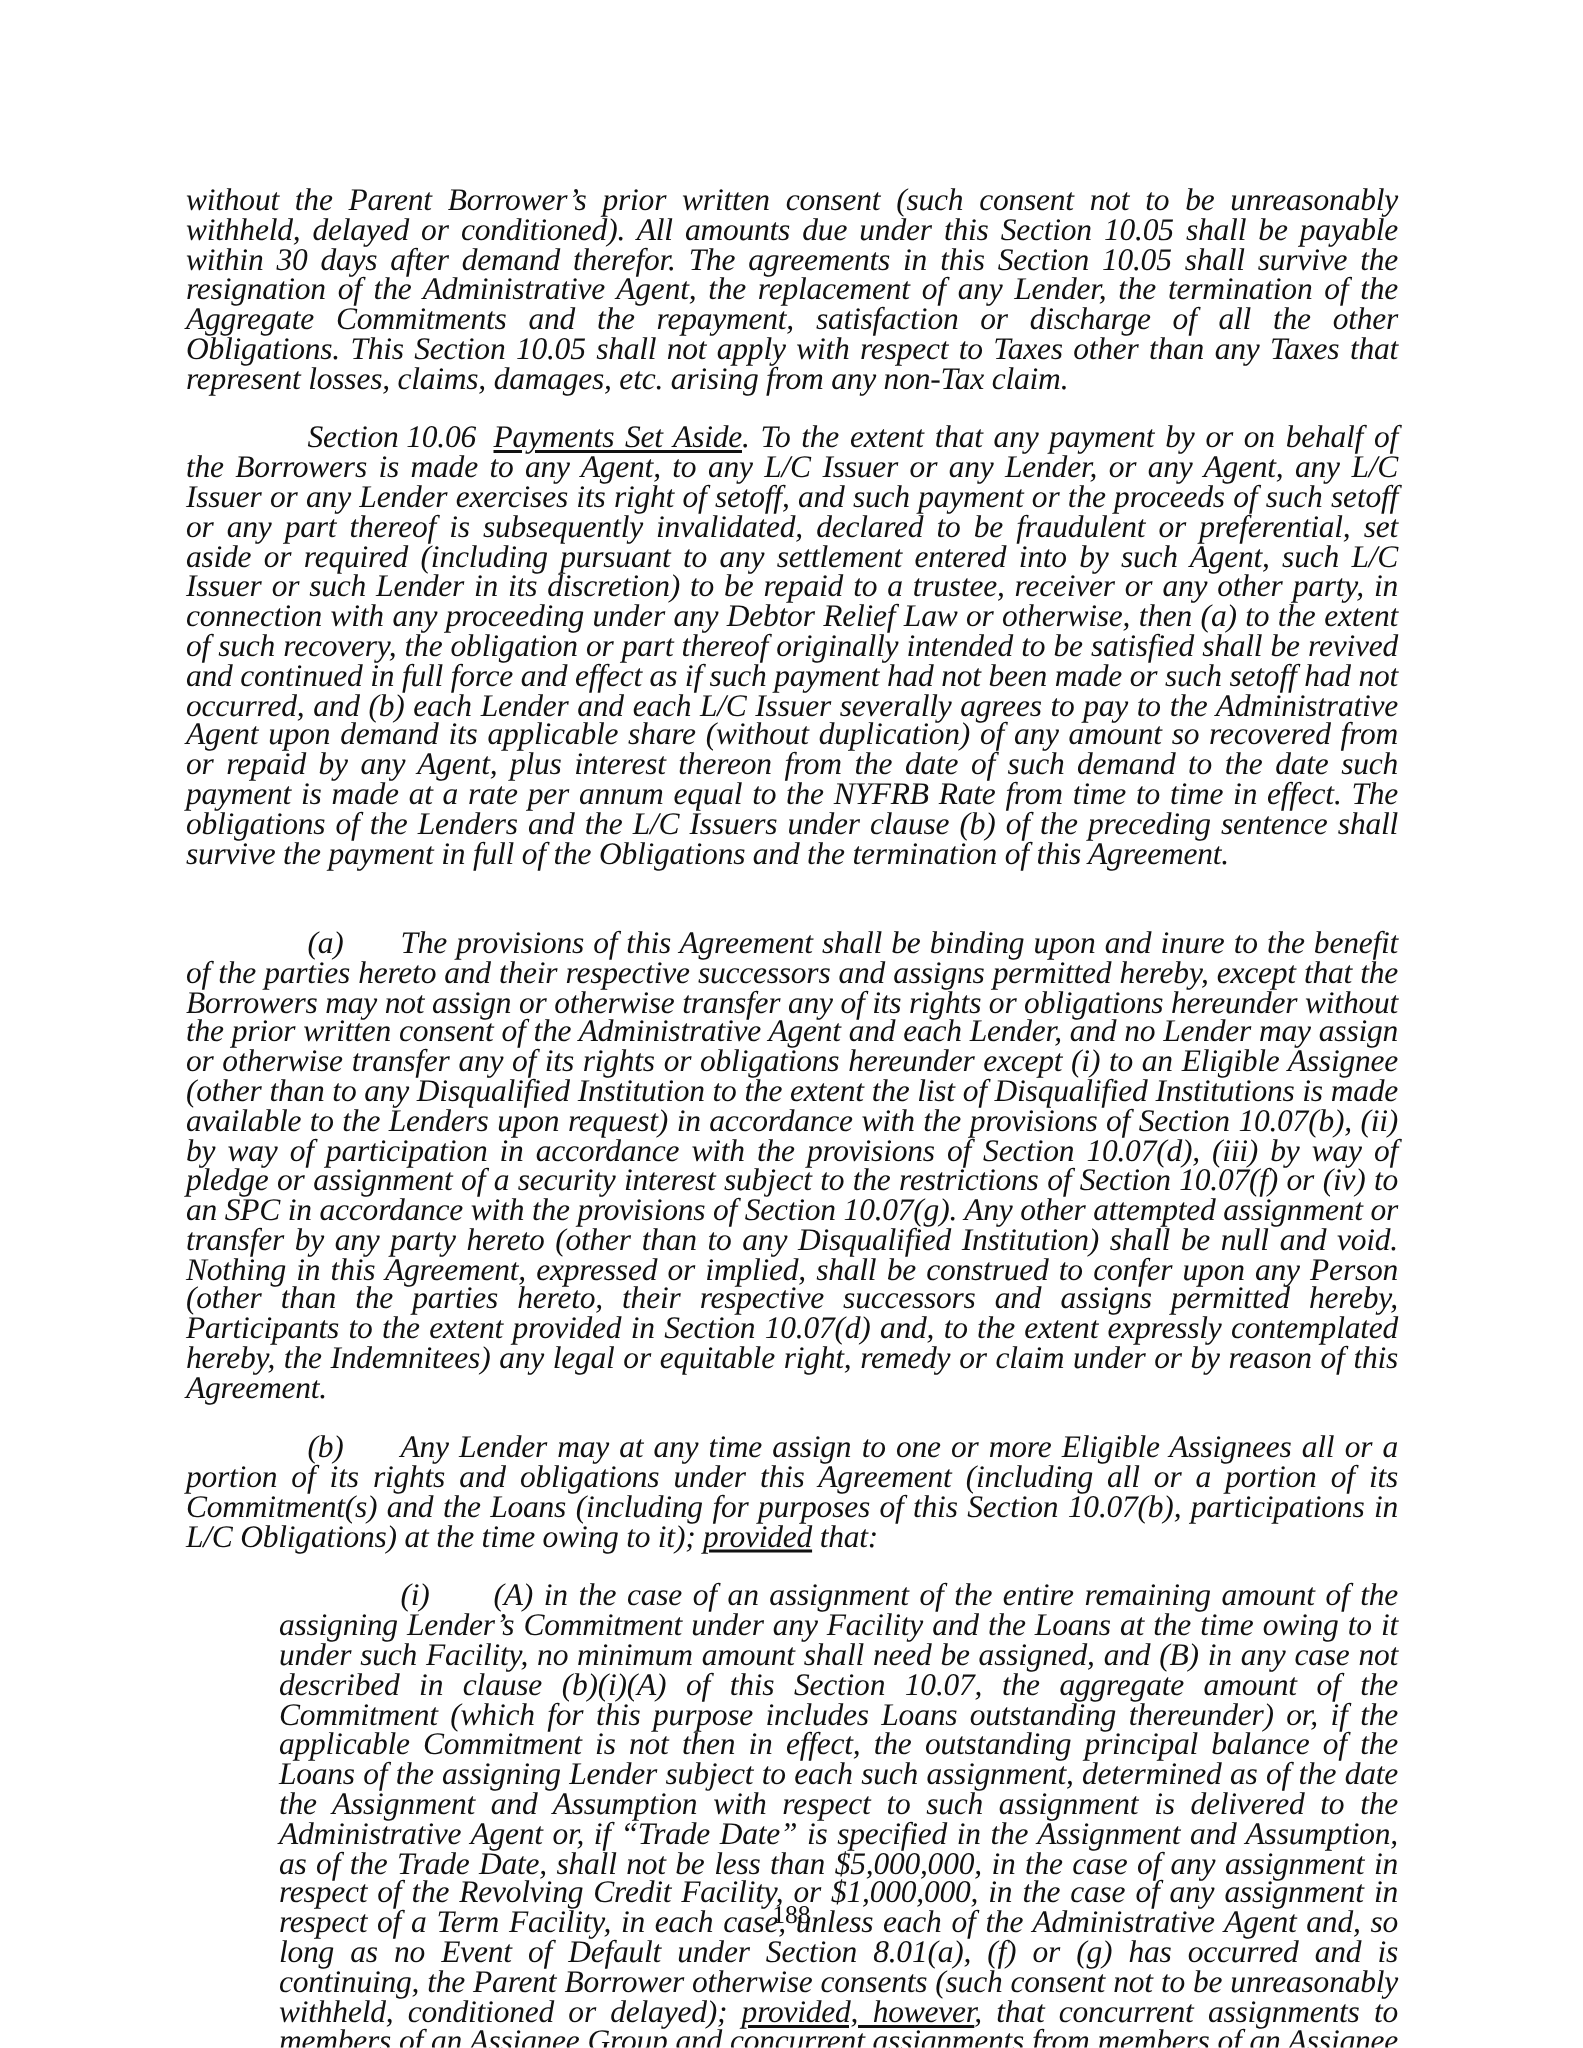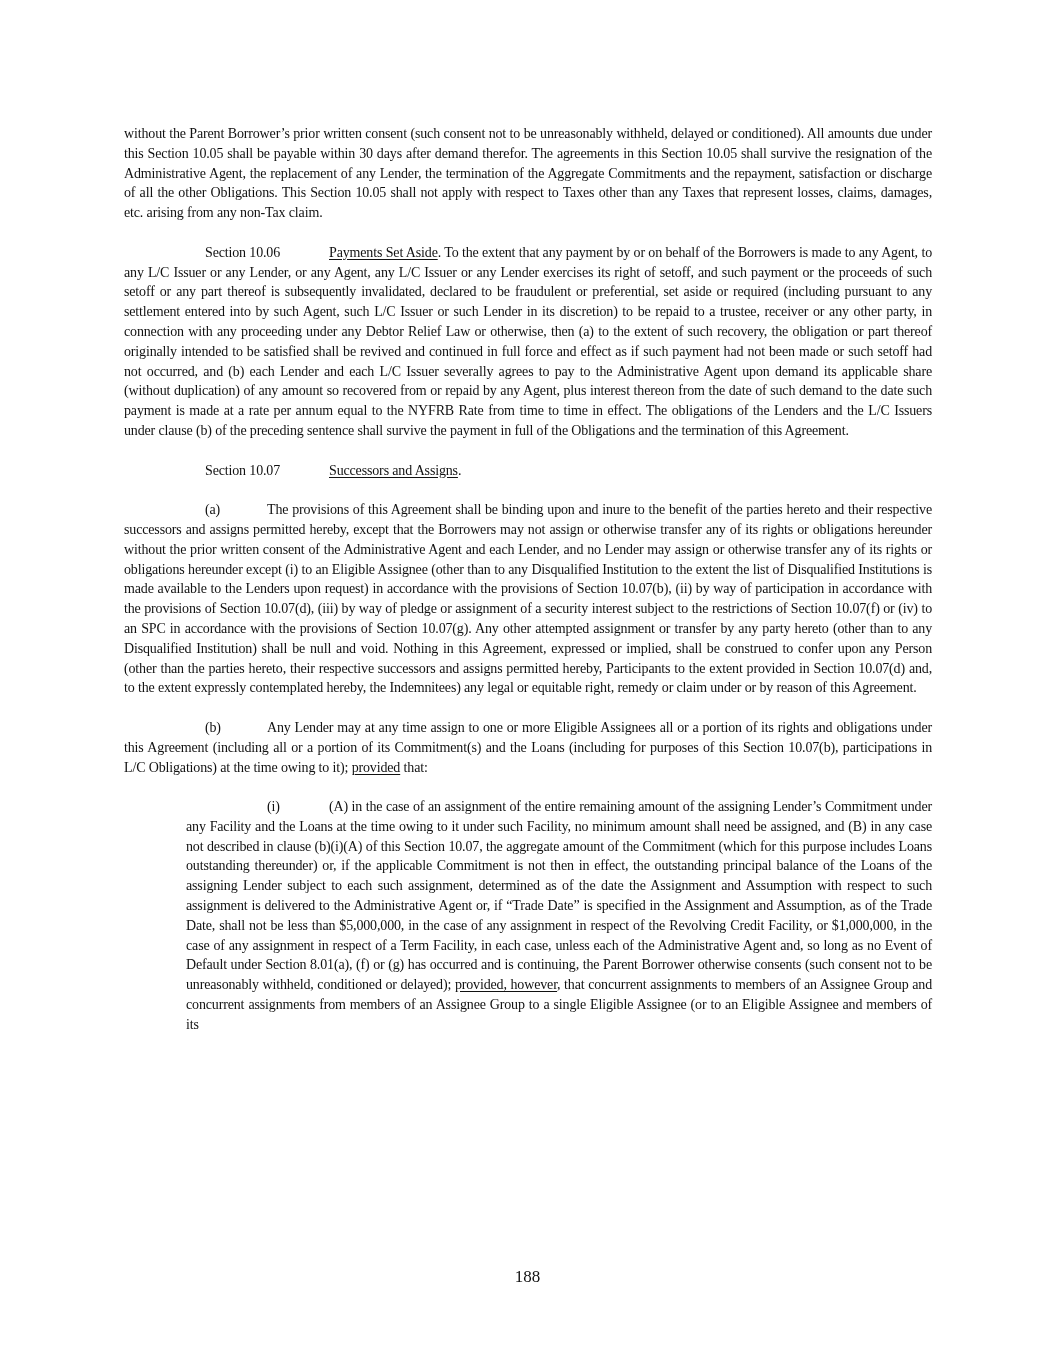--- a/index.html
+++ b/index.html
@@ -16,24 +16,25 @@
       color: #111111;
     }
     .page {
       position: absolute;
       left: 124px;
       top: 124px;
       width: 808px;
     }
     p {
       margin: 0;
-      font-size: 14px;
+      font-size: 21px;
       line-height: 19.8px;
       text-align: justify;
       letter-spacing: -0.15px;
+      font-style: italic;
     }
     .gap { height: 19.8px; }
     .indent { text-indent: 62px; }
     .tab { display: inline-block; margin-left: 19px; }
     .u { text-decoration: underline; text-underline-offset: 2px; }
     .sub {
       margin-left: 62px;
       width: 746px;
     }
     .page-number {
@@ -52,21 +53,20 @@
 <div class="page">
 
   <p>without the Parent Borrower’s prior written consent (such consent not to be unreasonably withheld, delayed or conditioned).  All amounts due under this Section 10.05 shall be payable within 30 days after demand therefor.  The agreements in this Section 10.05 shall survive the resignation of the Administrative Agent, the replacement of any Lender, the termination of the Aggregate Commitments and the repayment, satisfaction or discharge of all the other Obligations.  This Section 10.05 shall not apply with respect to Taxes other than any Taxes that represent losses, claims, damages, etc.  arising from any non-Tax claim.</p>
 
   <div class="gap"></div>
 
   <p class="indent"><span class="tab" style="width:124px;text-indent:0">Section 10.06</span><span class="u">Payments Set Aside</span><span>.</span><span>  To the extent that any payment by or on behalf of the Borrowers is made to any Agent, to any L/C Issuer or any Lender, or any Agent, any L/C Issuer or any Lender exercises its right of setoff, and such payment or the proceeds of such setoff or any part thereof is subsequently invalidated, declared to be fraudulent or preferential, set aside or required (including pursuant to any settlement entered into by such Agent, such L/C Issuer or such Lender in its discretion) to be repaid to a trustee, receiver or any other party, in connection with any proceeding under any Debtor Relief Law or otherwise, then (a) to the extent of such recovery, the obligation or part thereof originally intended to be satisfied shall be revived and continued in full force and effect as if such payment had not been made or such setoff had not occurred, and (b) each Lender and each L/C Issuer severally agrees to pay to the Administrative Agent upon demand its applicable share (without duplication) of any amount so recovered from or repaid by any Agent, plus interest thereon from the date of such demand to the date such payment is made at a rate per annum equal to the NYFRB Rate from time to time in effect.  The obligations of the Lenders and the L/C Issuers under clause (b) of the preceding sentence shall survive the payment in full of the Obligations and the termination of this Agreement.</span></p>
 
   <div class="gap"></div>
 
-  <p class="indent"><span class="tab" style="width:124px;text-indent:0">Section 10.07</span><span class="u">Successors and Assigns</span><span>.</span></p>
 
   <div class="gap"></div>
 
   <p class="indent"><span class="tab" style="width:62px;text-indent:0">(a)</span><span>The provisions of this Agreement shall be binding upon and inure to the benefit of the parties hereto and their respective successors and assigns permitted hereby, except that the Borrowers may not assign or otherwise transfer any of its rights or obligations hereunder without the prior written consent of the Administrative Agent and each Lender, and no Lender may assign or otherwise transfer any of its rights or obligations hereunder except (i) to an Eligible Assignee (other than to any Disqualified Institution to the extent the list of Disqualified Institutions is made available to the Lenders upon request) in accordance with the provisions of Section 10.07(b), (ii) by way of participation in accordance with the provisions of Section 10.07(d), (iii) by way of pledge or assignment of a security interest subject to the restrictions of Section 10.07(f) or (iv) to an SPC in accordance with the provisions of Section 10.07(g).  Any other attempted assignment or transfer by any party hereto (other than to any Disqualified Institution) shall be null and void.  Nothing in this Agreement, expressed or implied, shall be construed to confer upon any Person (other than the parties hereto, their respective successors and assigns permitted hereby, Participants to the extent provided in Section 10.07(d) and, to the extent expressly contemplated hereby, the Indemnitees) any legal or equitable right, remedy or claim under or by reason of this Agreement.</span></p>
 
   <div class="gap"></div>
 
   <p class="indent"><span class="tab" style="width:62px;text-indent:0">(b)</span><span>Any Lender may at any time assign to one or more Eligible Assignees all or a portion of its rights and obligations under this Agreement (including all or a portion of its Commitment(s) and the Loans (including for purposes of this Section 10.07(b), participations in L/C Obligations) at the time owing to it); </span><span class="u">provided</span><span> that:</span></p>
 
   <div class="gap"></div>

